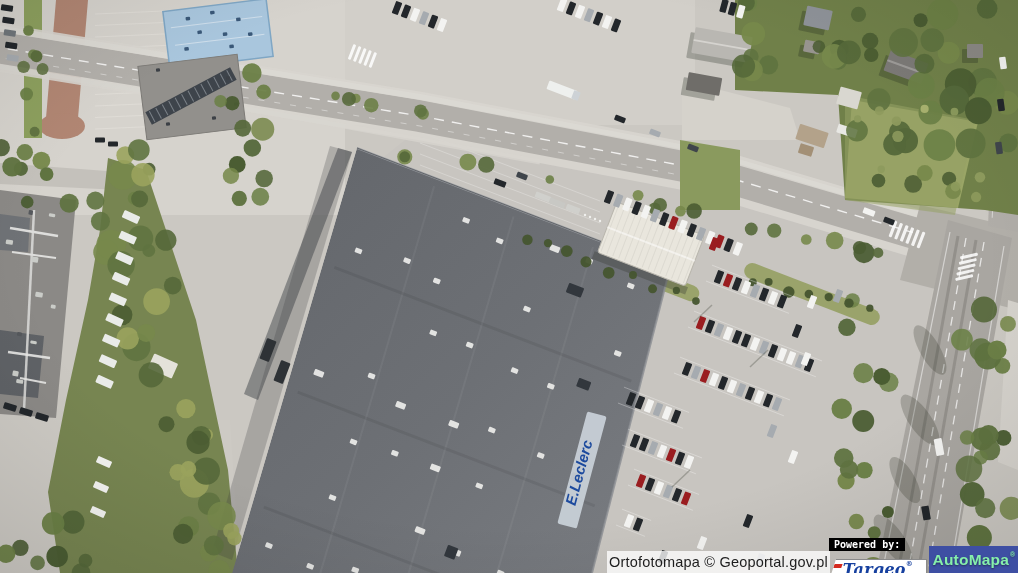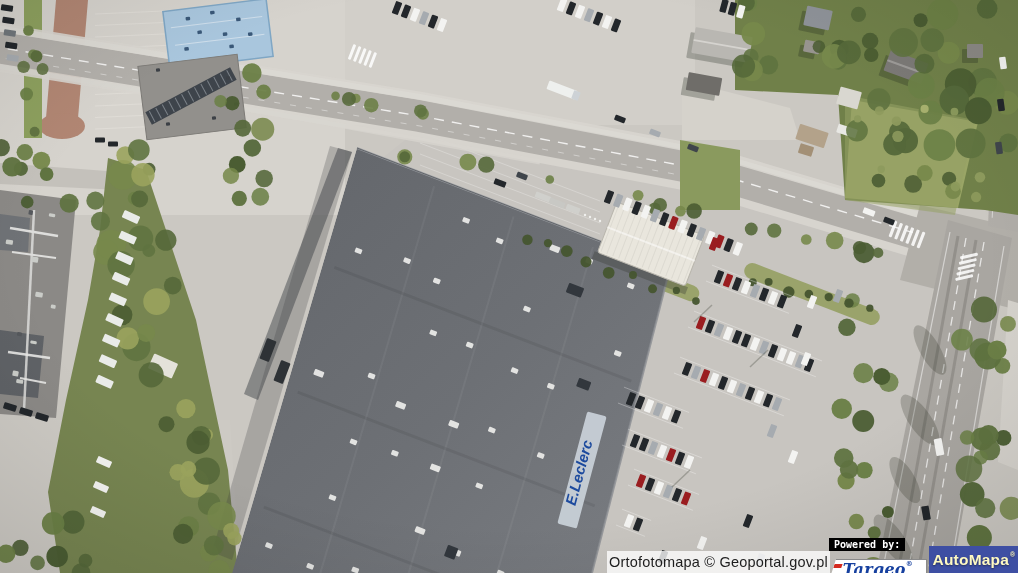--- a/index.html
+++ b/index.html
@@ -16,21 +16,21 @@
   .targeo{position:absolute;left:829px;top:551px;width:98px;height:22px;background:#fff;
           border:1px solid #8a8a8a;box-sizing:border-box;
           clip-path:polygon(7px 0,100% 0,100% 100%,0 100%);
           display:flex;align-items:center;justify-content:center;margin-top:8px;}
   .targeo .word{font-family:"DejaVu Serif", serif;font-style:italic;font-weight:bold;
                 font-size:16px;color:#16409f;letter-spacing:.3px;position:relative;line-height:1;}
   .targeo .mark{position:absolute;left:-9px;top:2px;width:8px;height:3.5px;background:#d42a1e;
                 transform:skewX(-20deg);}
   .targeo sup{font-size:7px;color:#16409f;vertical-align:top;position:relative;top:-2px;}
   .automapa{position:absolute;left:929px;top:546px;width:89px;height:27px;background:#3e4fa3;
-            display:flex;align-items:center;justify-content:center;color:#fef9c3;
+            display:flex;align-items:center;justify-content:center;color:#86efac;
             font-weight:bold;font-size:15.5px;letter-spacing:.2px;
             text-shadow:0 1px 2px rgba(0,0,0,.45);}
   .automapa sup{font-size:7px;vertical-align:top;position:relative;top:-5px;left:1px;}
 </style>
 </head>
 <body>
 
 <div class="stage">
   <svg width="1018" height="573" viewBox="0 0 1018 573">
     <defs>

